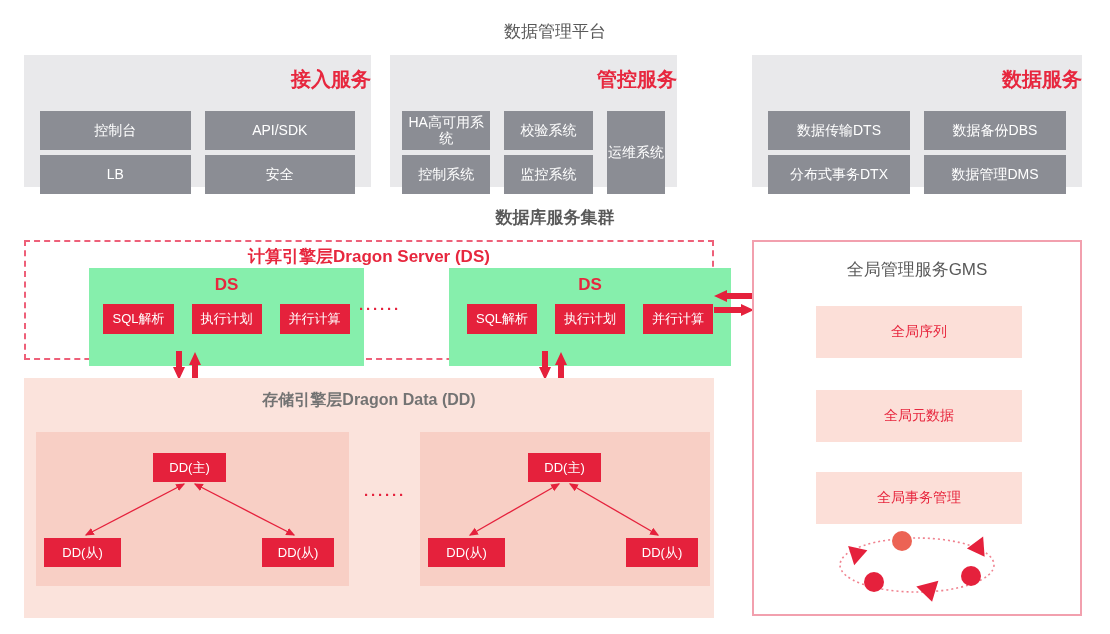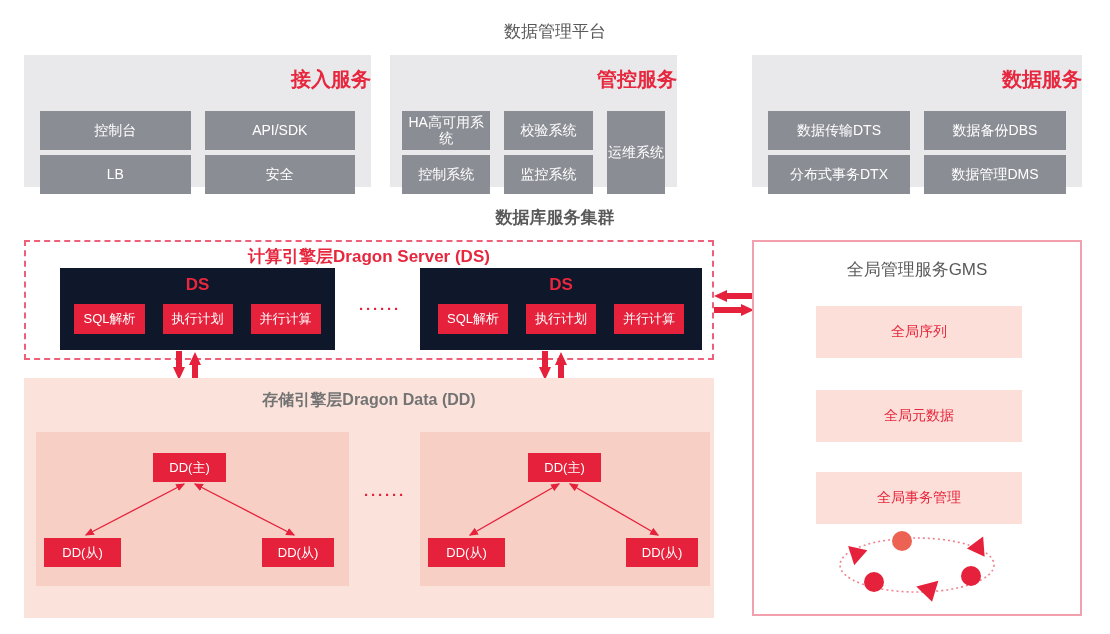--- a/index.html
+++ b/index.html
@@ -23,21 +23,21 @@
   .gcell { background:#8b8d94; color:#ffffff; font-size:14px; height:39px;
            display:flex; align-items:center; justify-content:center;
            text-align:center; line-height:1.12; }
   .gcell.tall { height:83px; grid-row:1/3; grid-column:3; }
 
   
   .ds-wrap { left:24px; top:240px; width:690px; height:120px;
              border:2px dashed #ee6079; }
   .ds-wrap-title { left:0; right:0; top:3px; text-align:center; font-size:17px;
                    font-weight:bold; color:#e7273e; }
-  .ds-node { background:#0f172a; height:82px; top:26px; }
+  .ds-node { background:#86efac; height:98px; top:26px;margin-left:29px; }
   .ds-label { text-align:center; font-size:17px; font-weight:bold; color:#e7273e;
               padding-top:7px; }
   .chip-row { display:flex; justify-content:center; gap:18px; margin-top:9px; }
   .chip { background:#e5213c; color:#ffffff; font-size:13px; height:30px;
           padding:0 9px; display:flex; align-items:center; justify-content:center; }
   .dots { color:#e5213c; font-size:15px; font-weight:bold; letter-spacing:2px;
           text-align:center; }
 
   
   .dd-wrap { left:24px; top:378px; width:690px; height:240px; background:#fbe3dc; }

